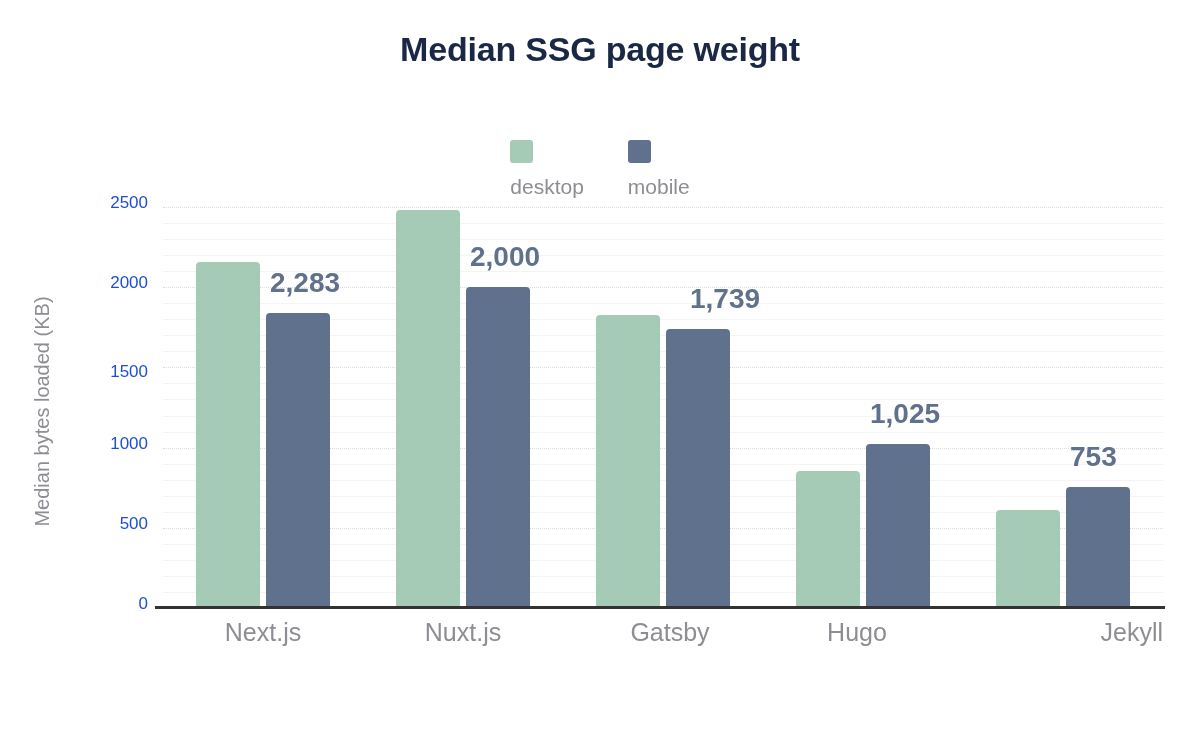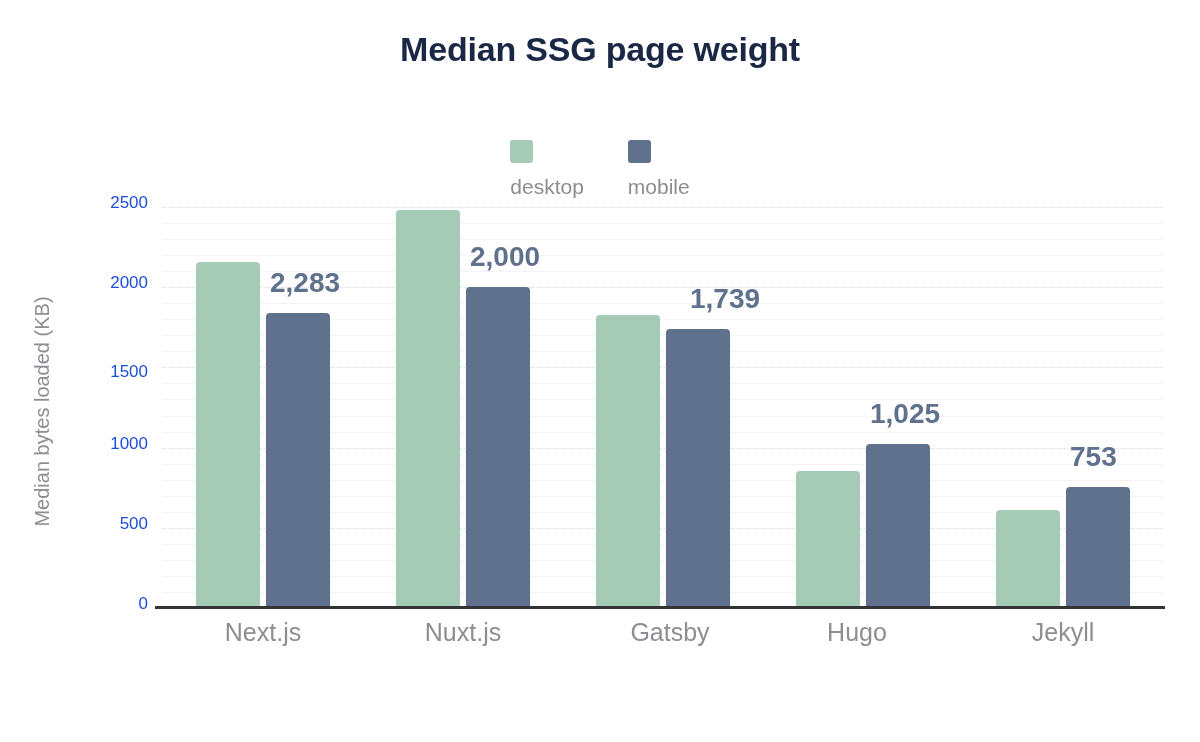--- a/index.html
+++ b/index.html
@@ -236,17 +236,17 @@
       <div class="bar-label" style="left: 907px; top: 234.219px;">753</div>
     </div>
 
   <div class="axis-baseline"></div>
 
   <div id="xticks">
       <div class="x-tick" style="left: 163px; width: 200px;">Next.js</div>
       <div class="x-tick" style="left: 363px; width: 200px;">Nuxt.js</div>
       <div class="x-tick" style="left: 570px; width: 200px;">Gatsby</div>
       <div class="x-tick" style="left: 757px; width: 200px;">Hugo</div>
-      <div class="x-tick" style="left: 963px; width: 200px;">Jekyll</div>
+      <div class="x-tick" style="left: 963px; width: 200px; text-align: right;">Jekyll</div>
     </div>
 
 
 </div>
 
 </body></html>

